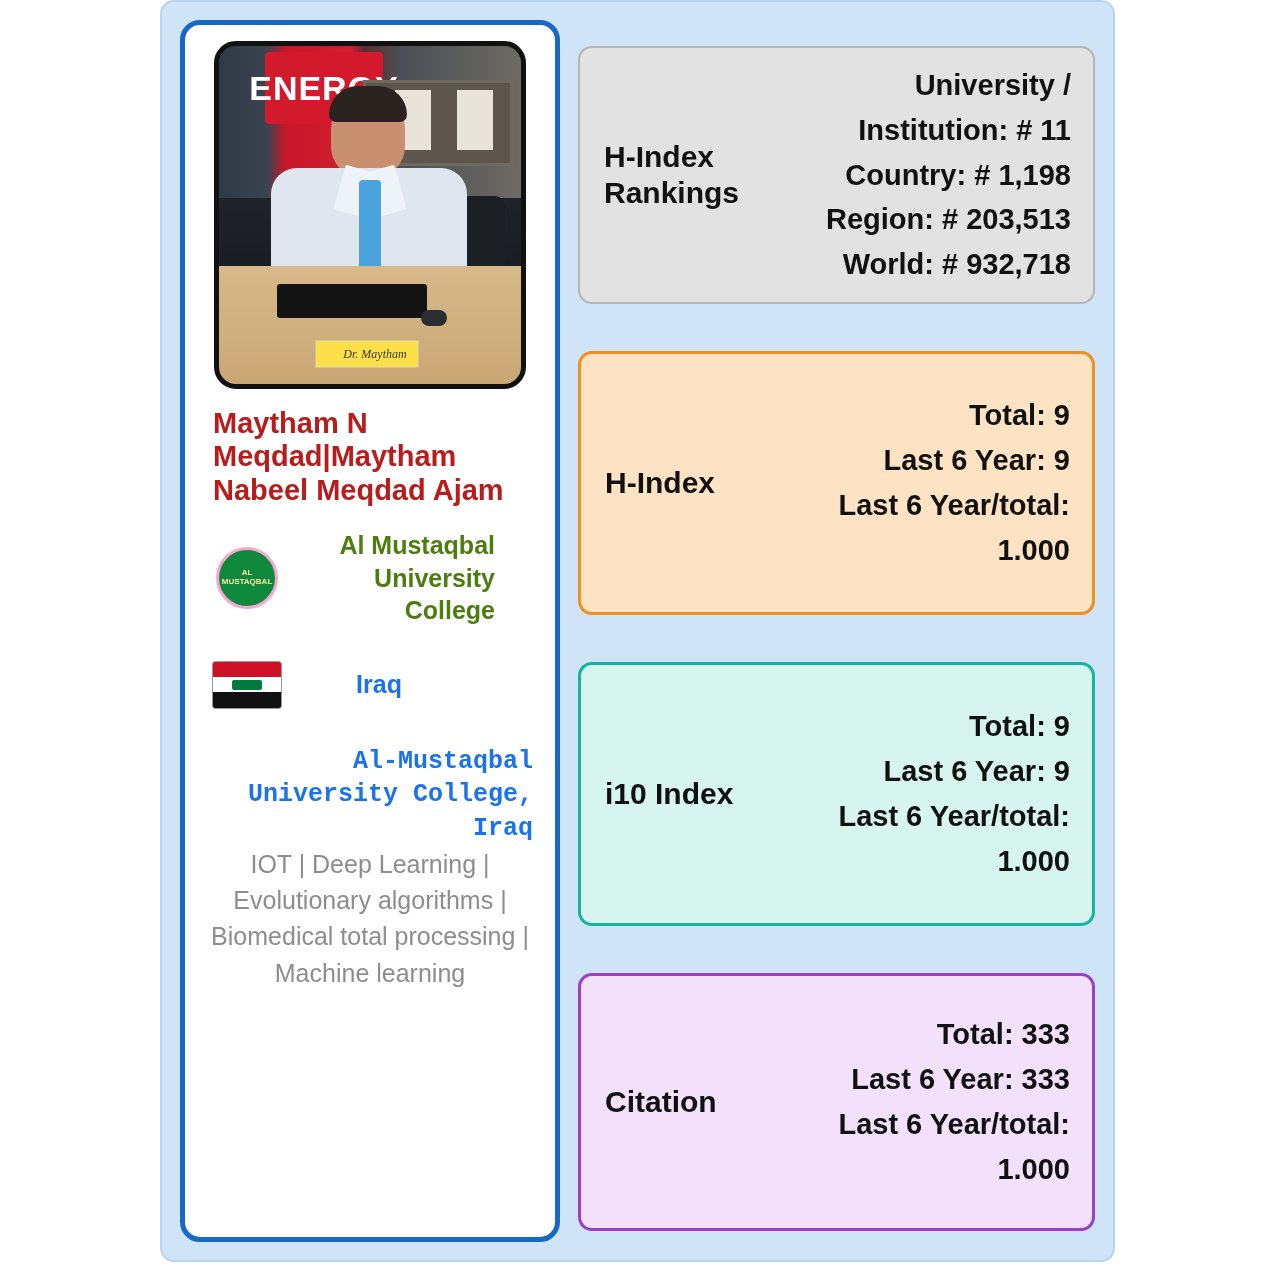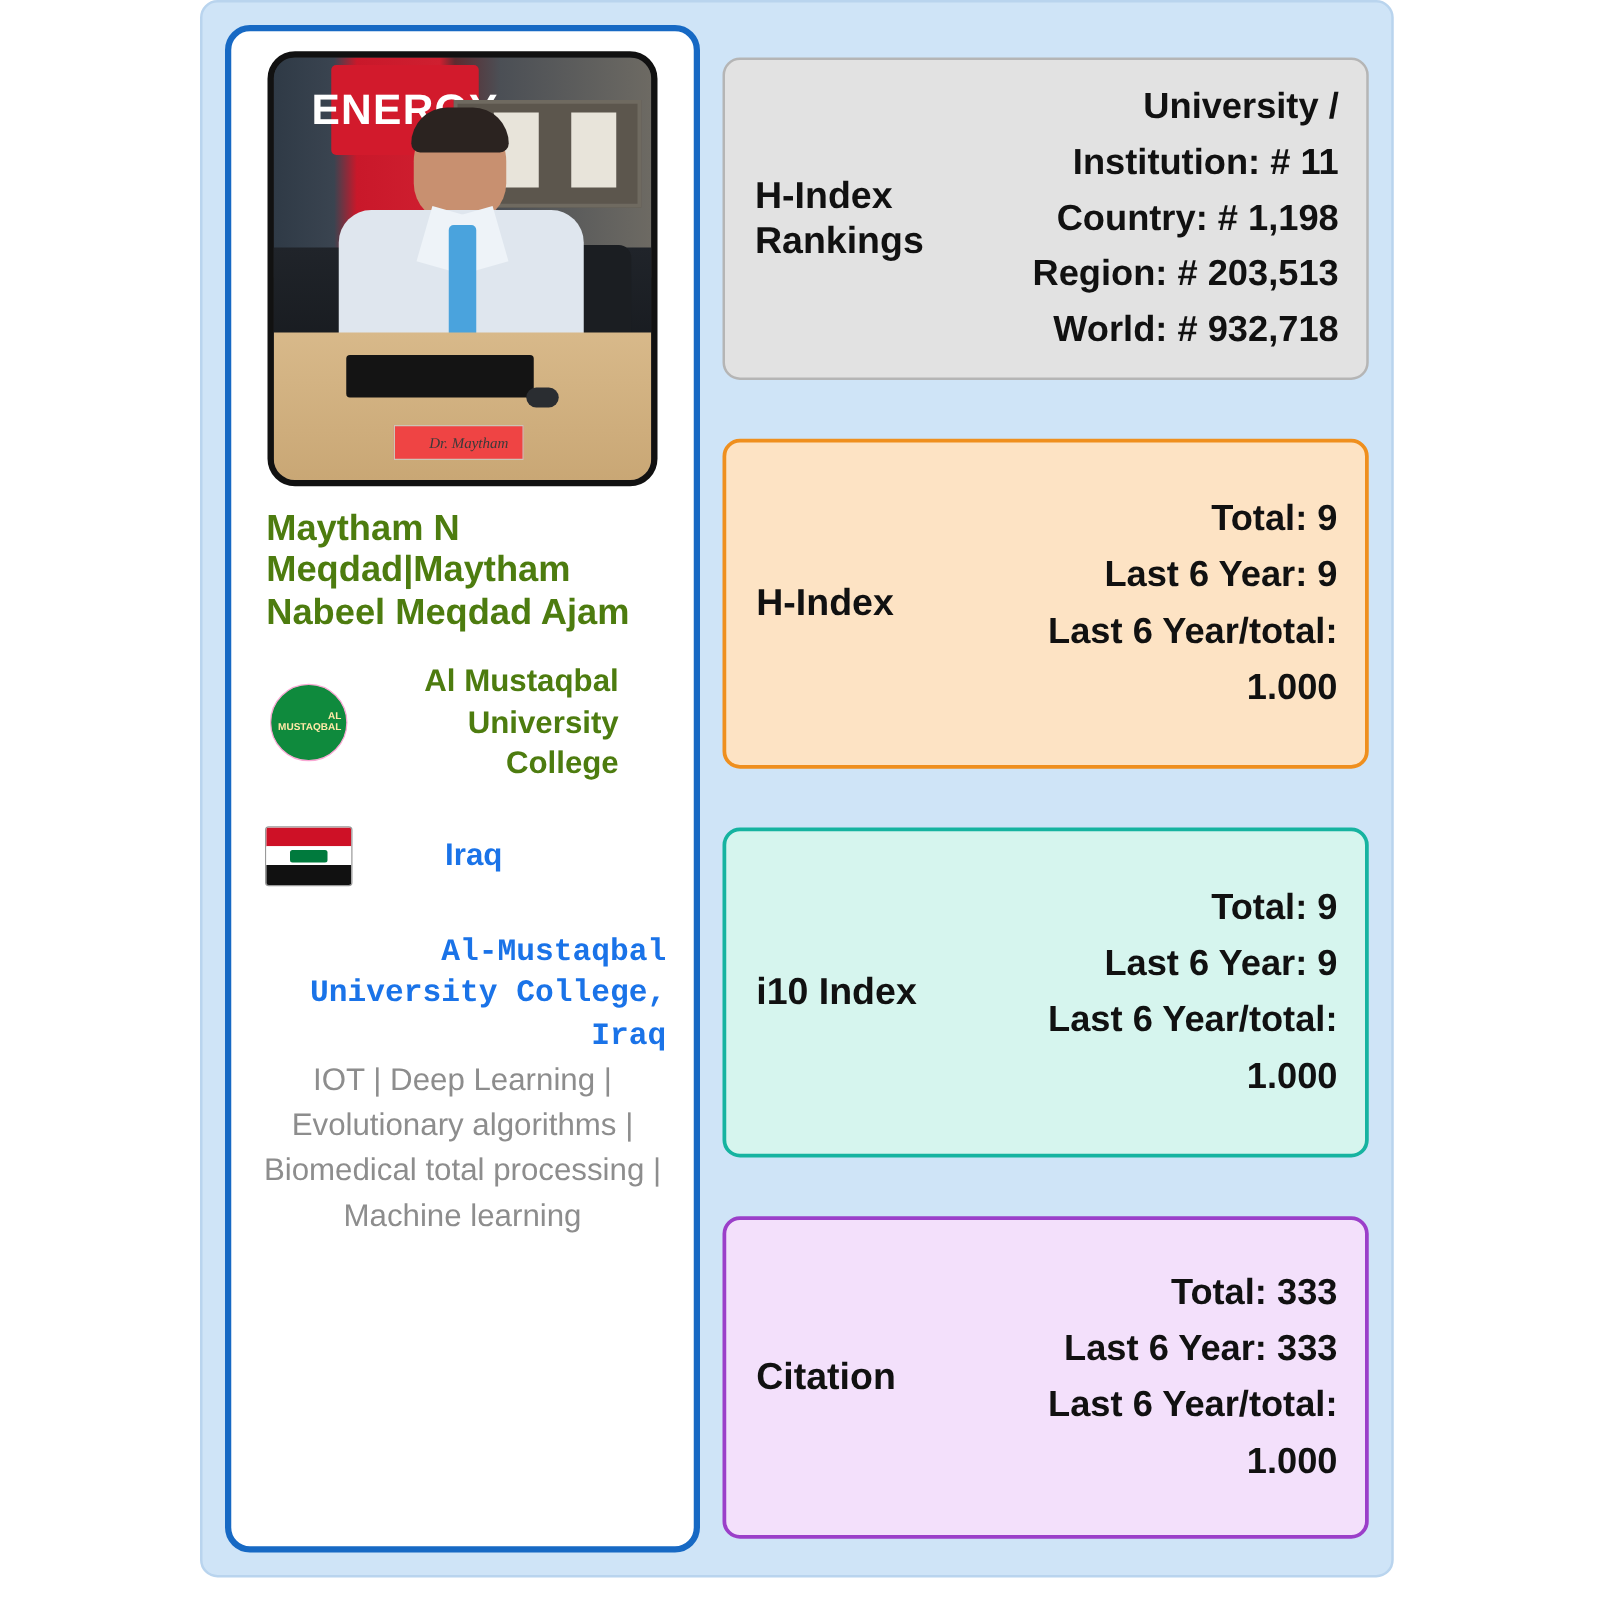--- a/index.html
+++ b/index.html
@@ -107,37 +107,37 @@
   .ph-desk {
     position:absolute; left:0; bottom: 0; width:100%; height: 118px;
     background: linear-gradient(180deg,#d8b98a 0%, #c9a775 100%);
   }
   .ph-laptop {
     position:absolute; left: 58px; bottom: 66px; width: 150px; height: 34px;
     background: #141414; border-radius: 3px;
   }
   .ph-nameplate {
     position:absolute; left: 96px; bottom: 16px; width: 104px; height: 28px;
-    background: #ef4444; border: 1px solid #ccc6b6;
+    background: #fde047; border: 1px solid #ccc6b6;
     display:flex; align-items:center; justify-content:center;
     font-size: 12px; color:#3a3a3a; font-family:"Liberation Serif", serif; font-style: italic; padding-left: 16px;
   }
   .ph-chair {
     position:absolute; right: 16px; top: 150px; width: 70px; height: 78px;
     background:#1b1e22; border-radius: 10px;
   }
   .ph-mouse {
     position:absolute; right: 74px; bottom: 58px; width: 26px; height: 16px;
     background:#2a2d31; border-radius: 10px;
   }
 
   .person-name {
     margin-top: 18px;
     width: 100%;
-    color: #4d7c0f;
+    color: #b91c1c;
     font-size: 29px;
     font-weight: bold;
     line-height: 1.15;
     text-align: left;
     padding: 0 6px 0 14px;
   }
 
   .affil-row {
     display: flex;
     align-items: center;
@@ -147,23 +147,23 @@
   }
   .affil-logo {
     flex: 0 0 72px;
     height: 72px;
     display: flex;
     align-items: center;
     justify-content: center;
   }
   .seal {
     width: 62px; height: 62px; border-radius: 50%;
-    background: #0f8a3d; border: 1px solid #f9a8d4;
+    background: #0f8a3d; border: 3px solid #f9a8d4;
     display:flex; align-items:center; justify-content:center;
-    color:#ffe9a8; font-size: 8px; font-weight:bold; text-align:right;
+    color:#ffe9a8; font-size: 8px; font-weight:bold; text-align:center;
     line-height: 1.05; padding: 4px;
   }
   .affil-text {
     flex: 1;
     color: #4d7c0f;
     font-weight: bold;
     font-size: 25px;
     line-height: 1.3;
     text-align: right;
     padding-right: 34px;

